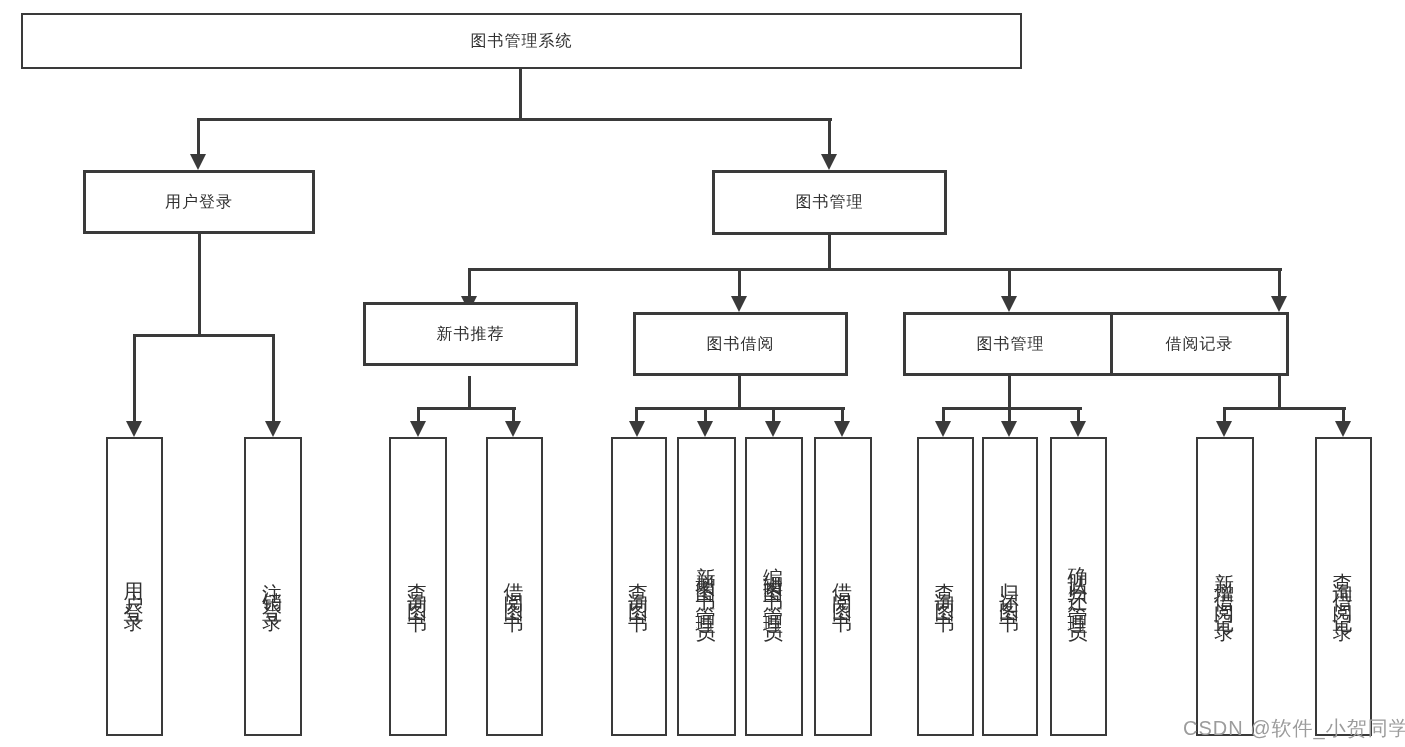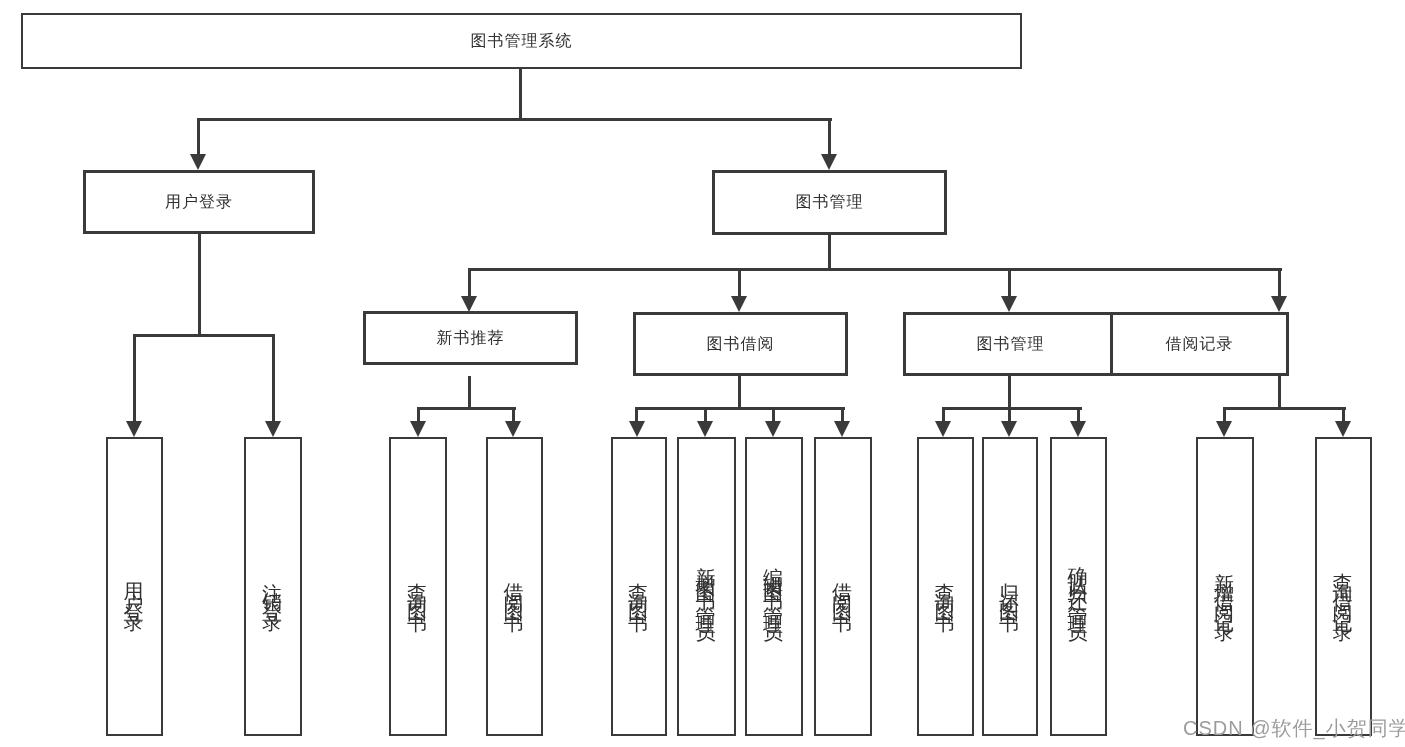--- a/index.html
+++ b/index.html
@@ -72,21 +72,21 @@
 </head>
 <body>
 
 <div id="stage">
 
   <div class="box root" style="left:21px;top:13px;width:1001px;height:56px;">图书管理系统</div>
 
   <div class="box" style="left:83px;top:170px;width:232px;height:64px;">用户登录</div>
   <div class="box" style="left:712px;top:170px;width:235px;height:65px;">图书管理</div>
 
-  <div class="box" style="left:363px;top:311px;width:215px;height:54px;">新书推荐</div>
+  <div class="box" style="left:363px;top:302px;width:215px;height:64px;">新书推荐</div>
   <div class="box" style="left:633px;top:312px;width:215px;height:64px;font-family:Liberation Serif, serif;">图书借阅</div>
   <div class="box" style="left:903px;top:312px;width:215px;height:64px;">图书管理</div>
   <div class="box" style="left:1110px;top:312px;width:179px;height:64px;">借阅记录</div>
 
   <div class="leaf" style="left:106px;width:57px;">用户登录</div>
   <div class="leaf" style="left:244px;width:58px;">注销登录</div>
 
   <div class="leaf" style="left:389px;width:58px;">查询图书</div>
   <div class="leaf" style="left:486px;width:57px;">借阅图书</div>
 

